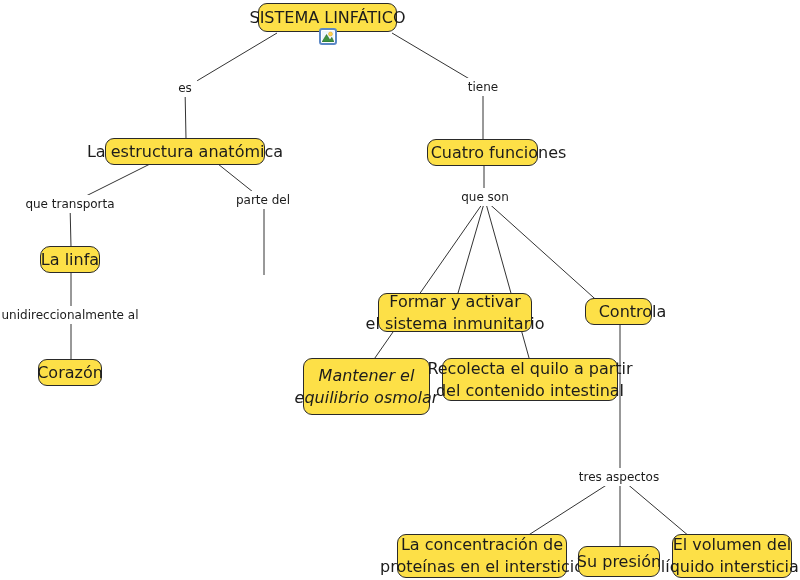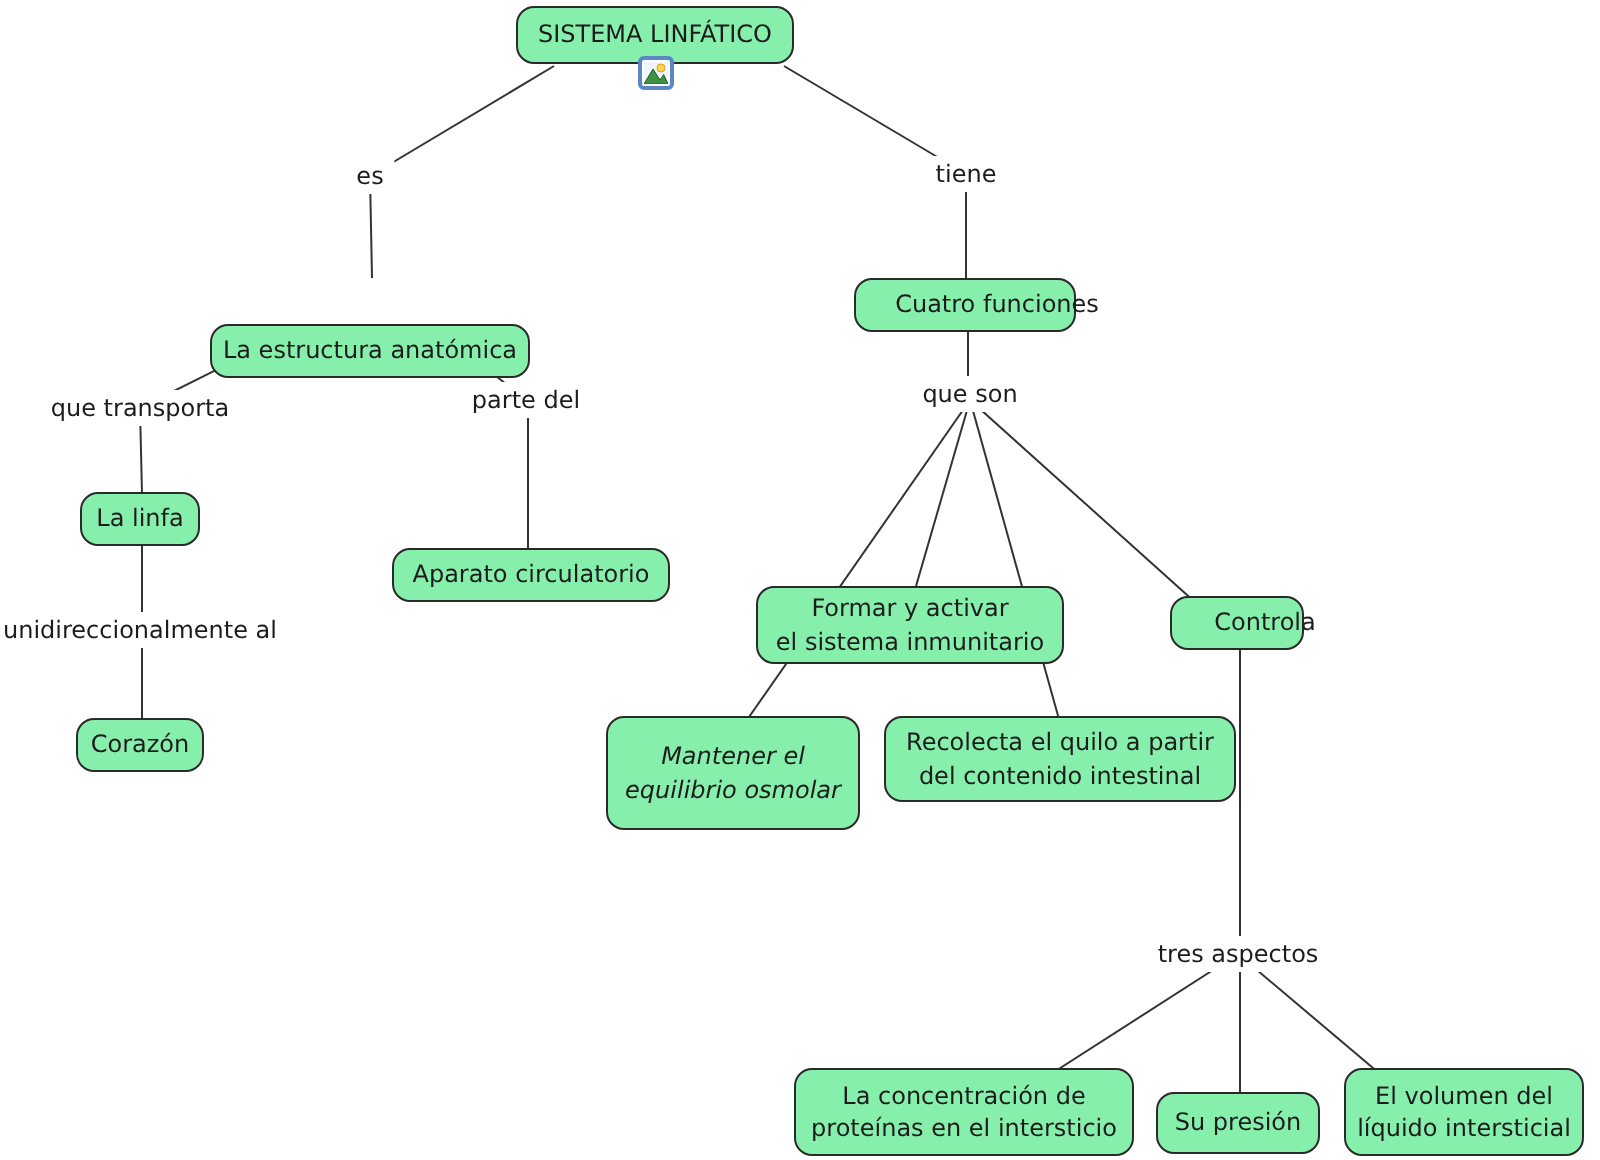--- a/index.html
+++ b/index.html
@@ -17,28 +17,28 @@
     left: 0; top: 0;
     z-index: 0;
   }
   #wires line {
     stroke: #333333;
     stroke-width: 1;
   }
   .node {
     position: absolute;
     box-sizing: border-box;
-    background: #86efac;
+    background: #fde047;
     border: 1px solid #2a2a2a;
     border-radius: 9px;
     display: flex;
     align-items: center;
     justify-content: center;
     text-align: center;
-    font-size: 12px;
+    font-size: 16px;
     line-height: 1.35;
     white-space: pre;
     z-index: 2;
   }
   .link-label {
     position: absolute;
     transform: translate(-50%, -50%);
     background: #ffffff;
     padding: 2px 5px;
     font-size: 12px;
@@ -87,24 +87,23 @@
 
   <span class="link-label" style="left:185px; top:88px;">es</span>
   <span class="link-label" style="left:483px; top:87px;">tiene</span>
   <span class="link-label" style="left:70px;  top:204px;">que transporta</span>
   <span class="link-label" style="left:263px; top:200px;">parte del</span>
   <span class="link-label" style="left:485px; top:197px;">que son</span>
   <span class="link-label" style="left:70px;  top:315px;">unidireccionalmente al</span>
   <span class="link-label" style="left:619px; top:477px;">tres aspectos</span>
 
   <div class="node" style="left:258px; top:3px;   width:139px; height:29px;">SISTEMA LINFÁTICO</div>
-  <div class="node" style="left:105px; top:138px; width:160px; height:27px;margin-top:24px;">La estructura anatómica</div>
+  <div class="node" style="left:105px; top:138px; width:160px; height:27px;">La estructura anatómica</div>
   <div class="node" style="left:427px; top:139px; width:111px; height:27px;padding-left:32px;">Cuatro funciones</div>
-  <div class="node" style="left:40px;  top:246px; width:60px;  height:27px;">La linfa</div>
-  <div class="node" style="left:196px; top:274px; width:139px; height:27px;">Aparato circulatorio</div>
+  <div class="node" style="left:40px;  top:246px; width:60px;  height:27px;border-radius:10px;">La linfa</div>
   <div class="node" style="left:38px;  top:359px; width:64px;  height:27px;">Corazón</div>
   <div class="node" style="left:378px; top:293px; width:154px; height:39px;">Formar y activar
 el sistema inmunitario</div>
   <div class="node" style="left:585px; top:298px; width:67px;  height:27px;padding-left:28px;">Controla</div>
   <div class="node" style="left:303px; top:358px; width:127px; height:57px;font-style:italic;">Mantener el
 equilibrio osmolar</div>
   <div class="node" style="left:397px; top:534px; width:170px; height:44px;">La concentración de
 proteínas en el intersticio</div>
   <div class="node" style="left:442px; top:358px; width:176px; height:43px;">Recolecta el quilo a partir
 del contenido intestinal</div>

